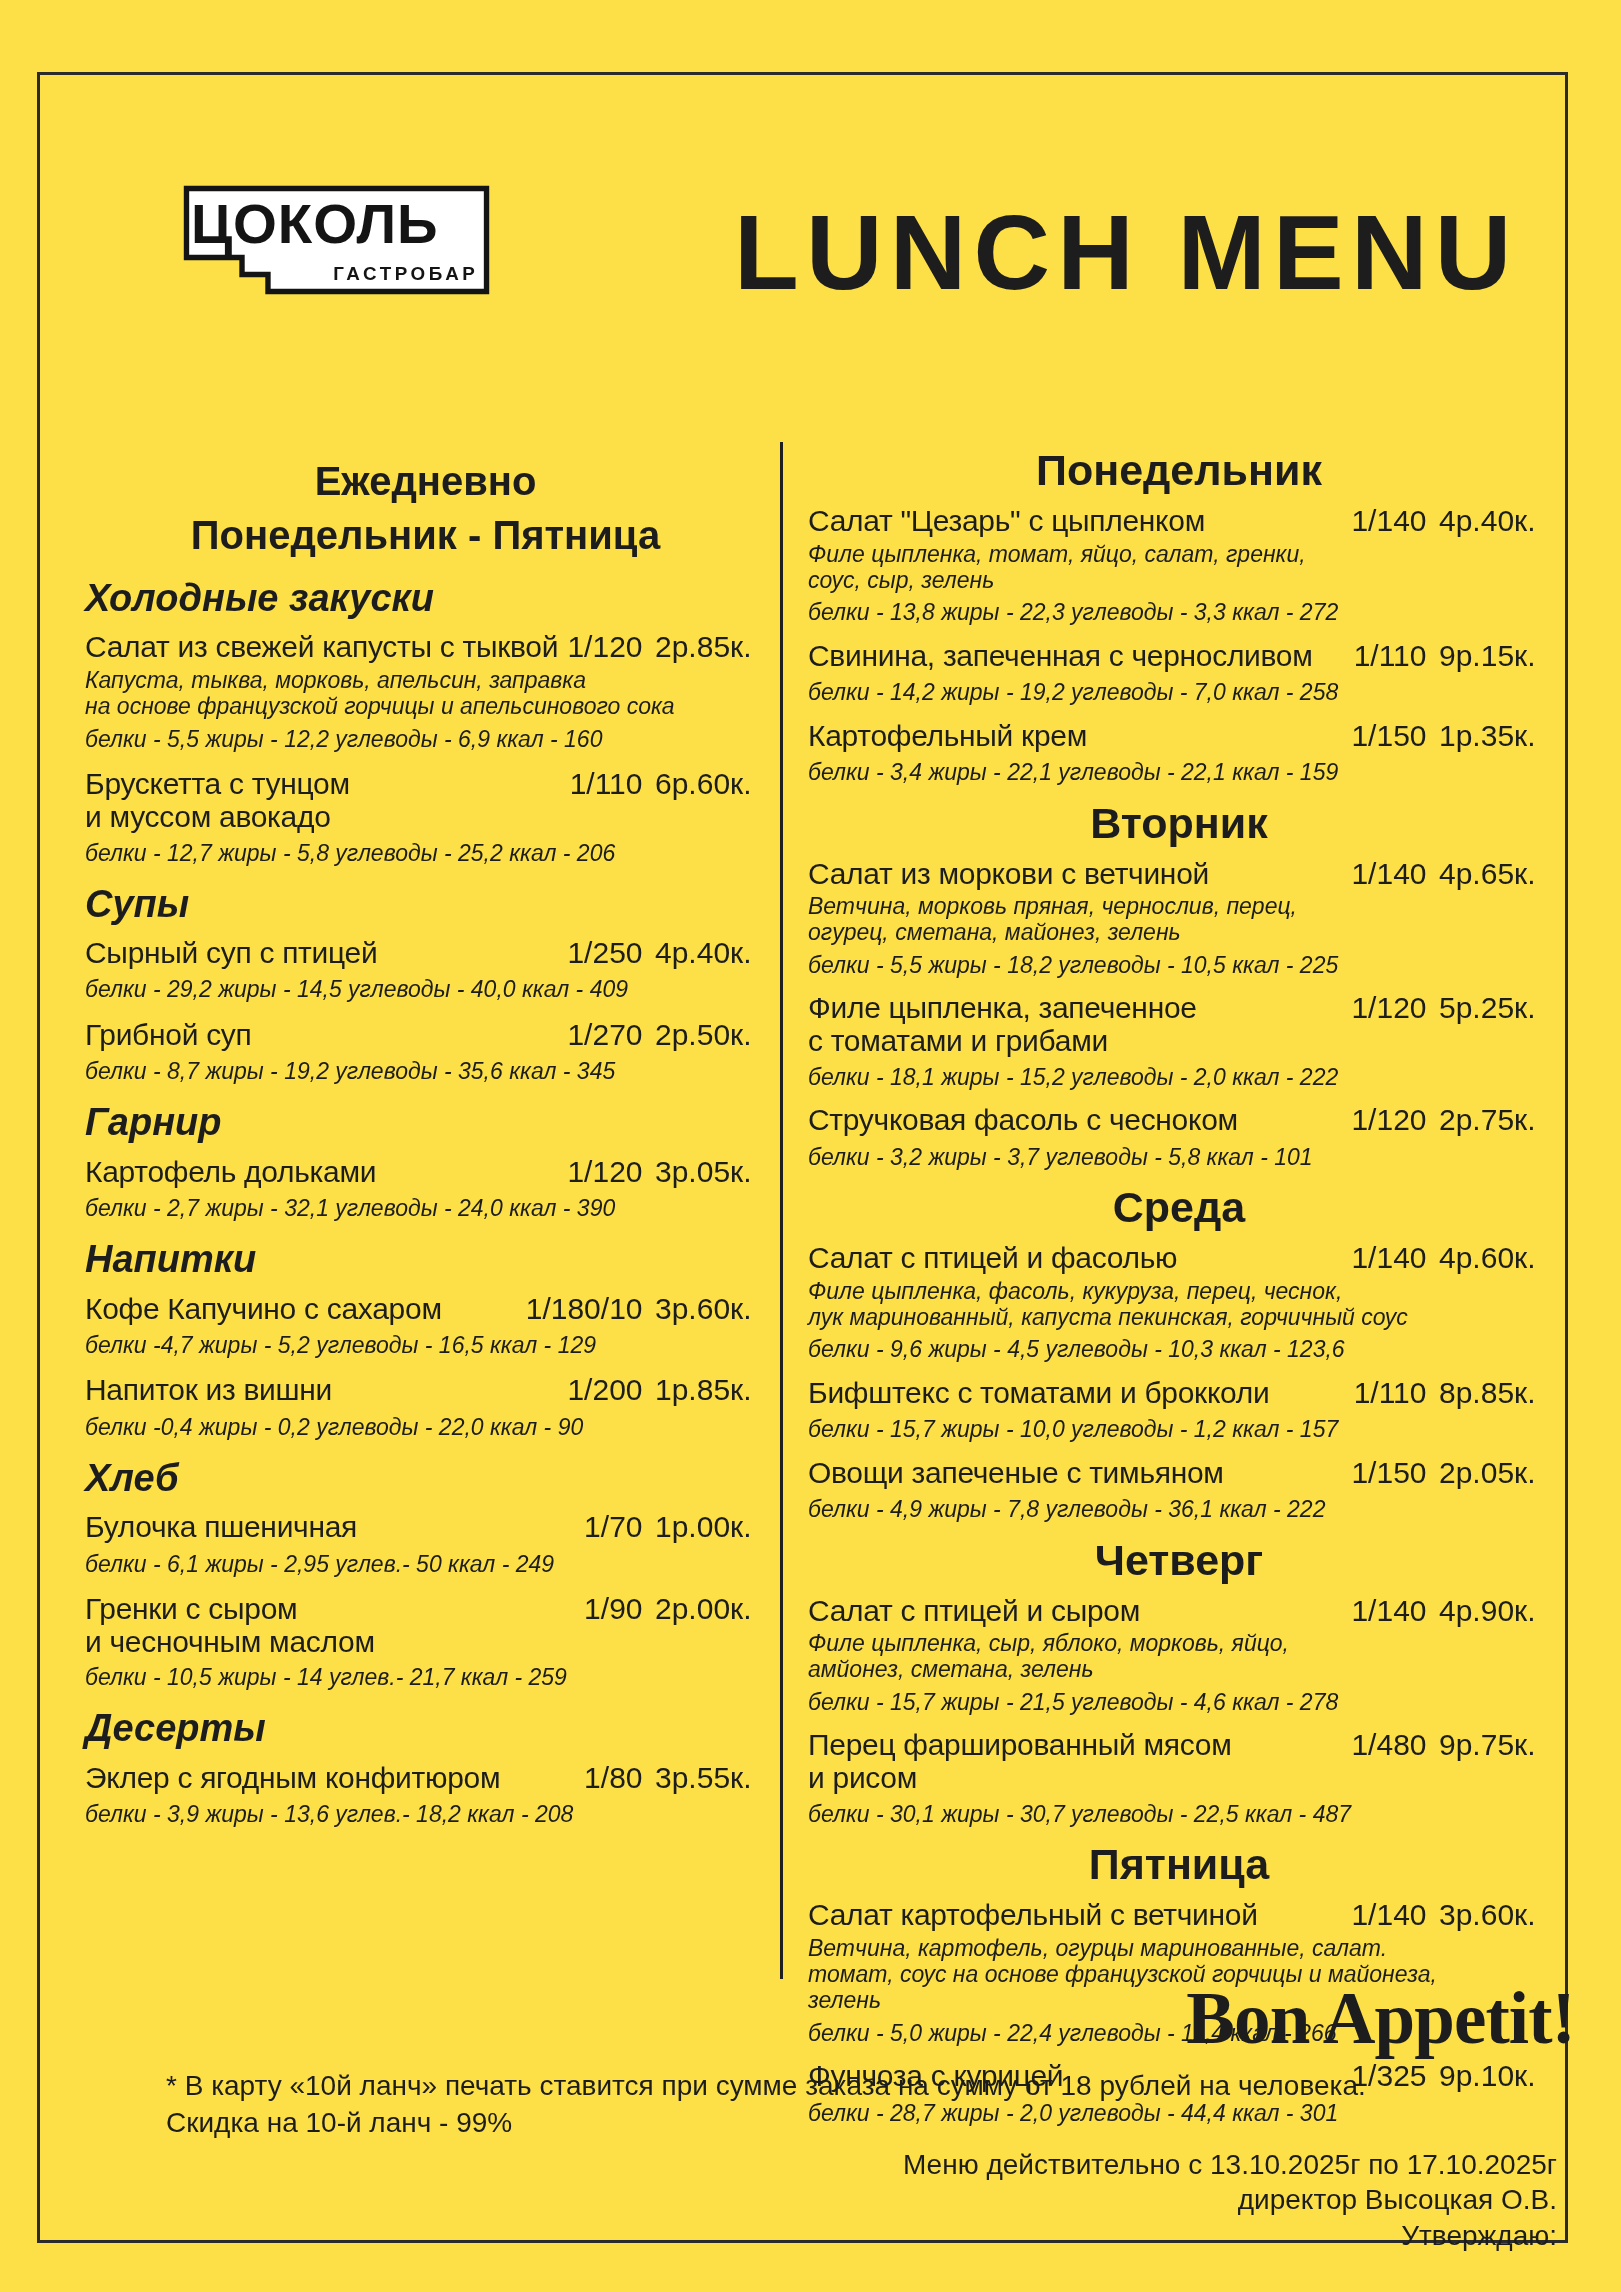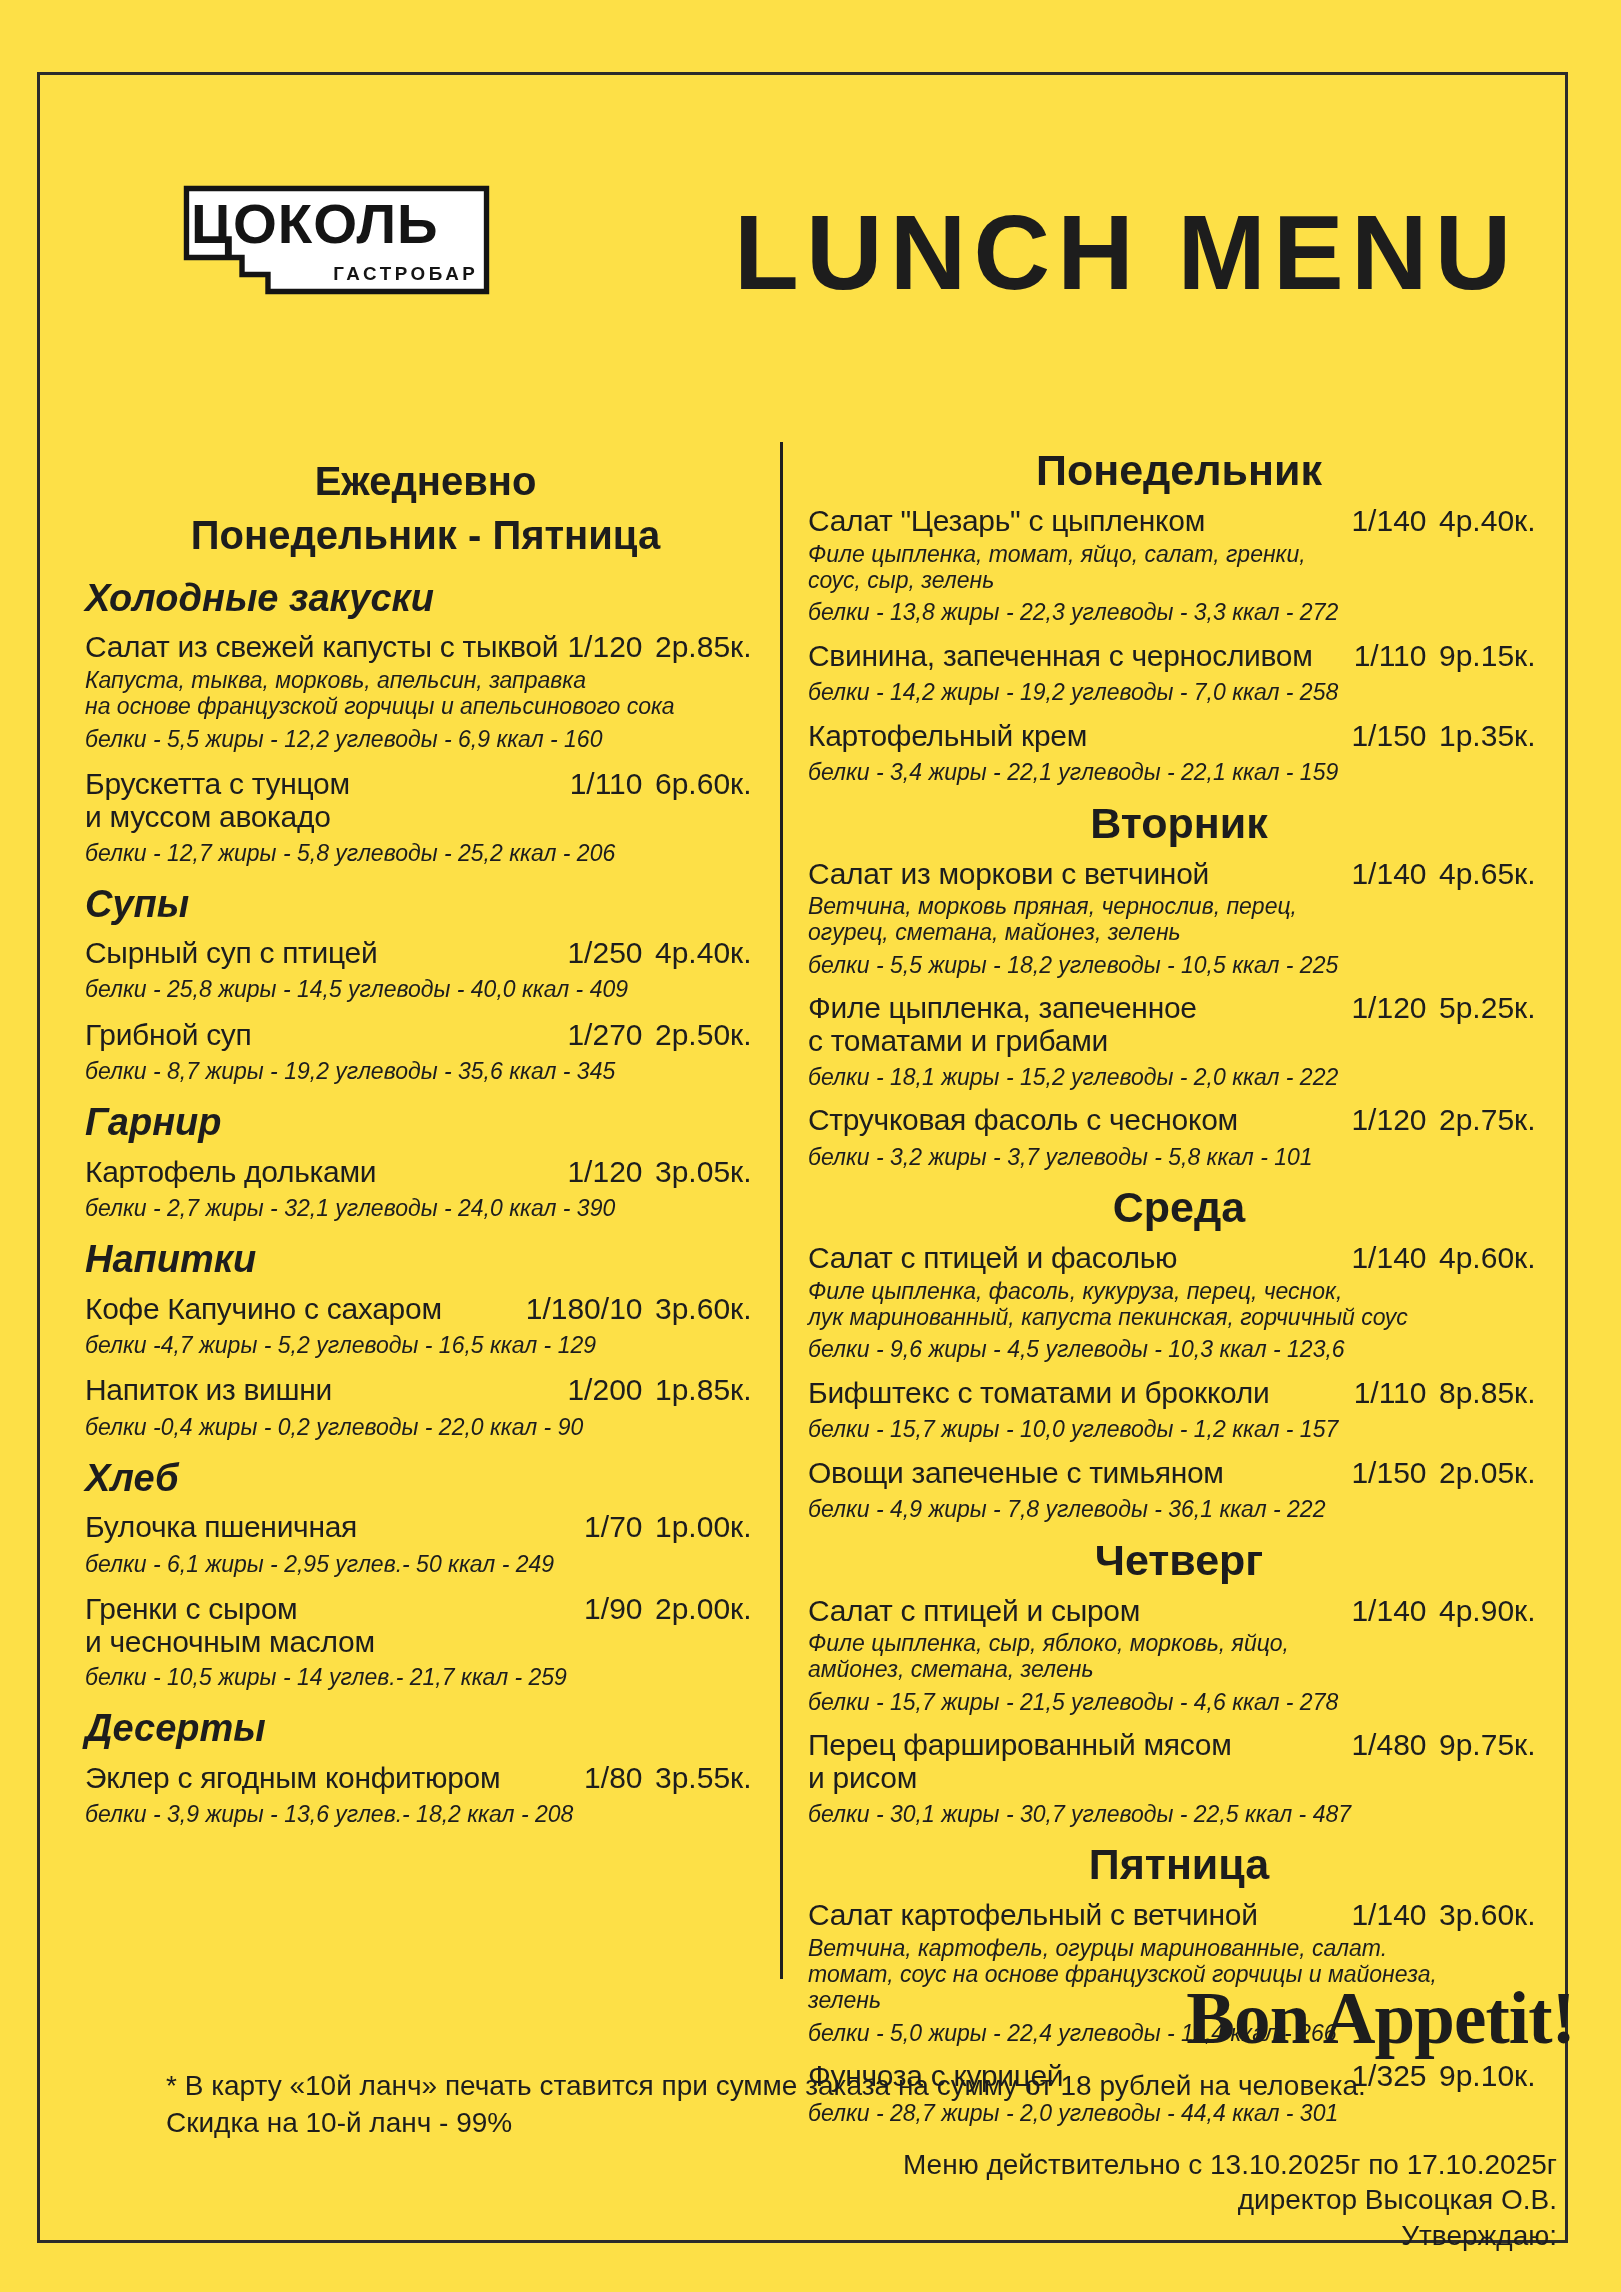--- a/index.html
+++ b/index.html
@@ -95,21 +95,21 @@
           </div>
           <div class="item-nutrition">белки - 12,7 жиры - 5,8 углеводы - 25,2 ккал - 206</div>
         </div>
         <div class="section-header">Супы</div>
         <div class="menu-item">
           <div class="item-row">
             <div class="item-name">Сырный суп с птицей</div>
             <div class="item-portion">1/250</div>
             <div class="item-price">4р.40к.</div>
           </div>
-          <div class="item-nutrition">белки - 25,8 жиры - 14,5 углеводы - 40,0 ккал - 409</div>
+          <div class="item-nutrition">белки - 29,2 жиры - 14,5 углеводы - 40,0 ккал - 409</div>
         </div>
         <div class="menu-item">
           <div class="item-row">
             <div class="item-name">Грибной суп</div>
             <div class="item-portion">1/270</div>
             <div class="item-price">2р.50к.</div>
           </div>
           <div class="item-nutrition">белки - 8,7 жиры - 19,2 углеводы - 35,6 ккал - 345</div>
         </div>
         <div class="section-header">Гарнир</div>

